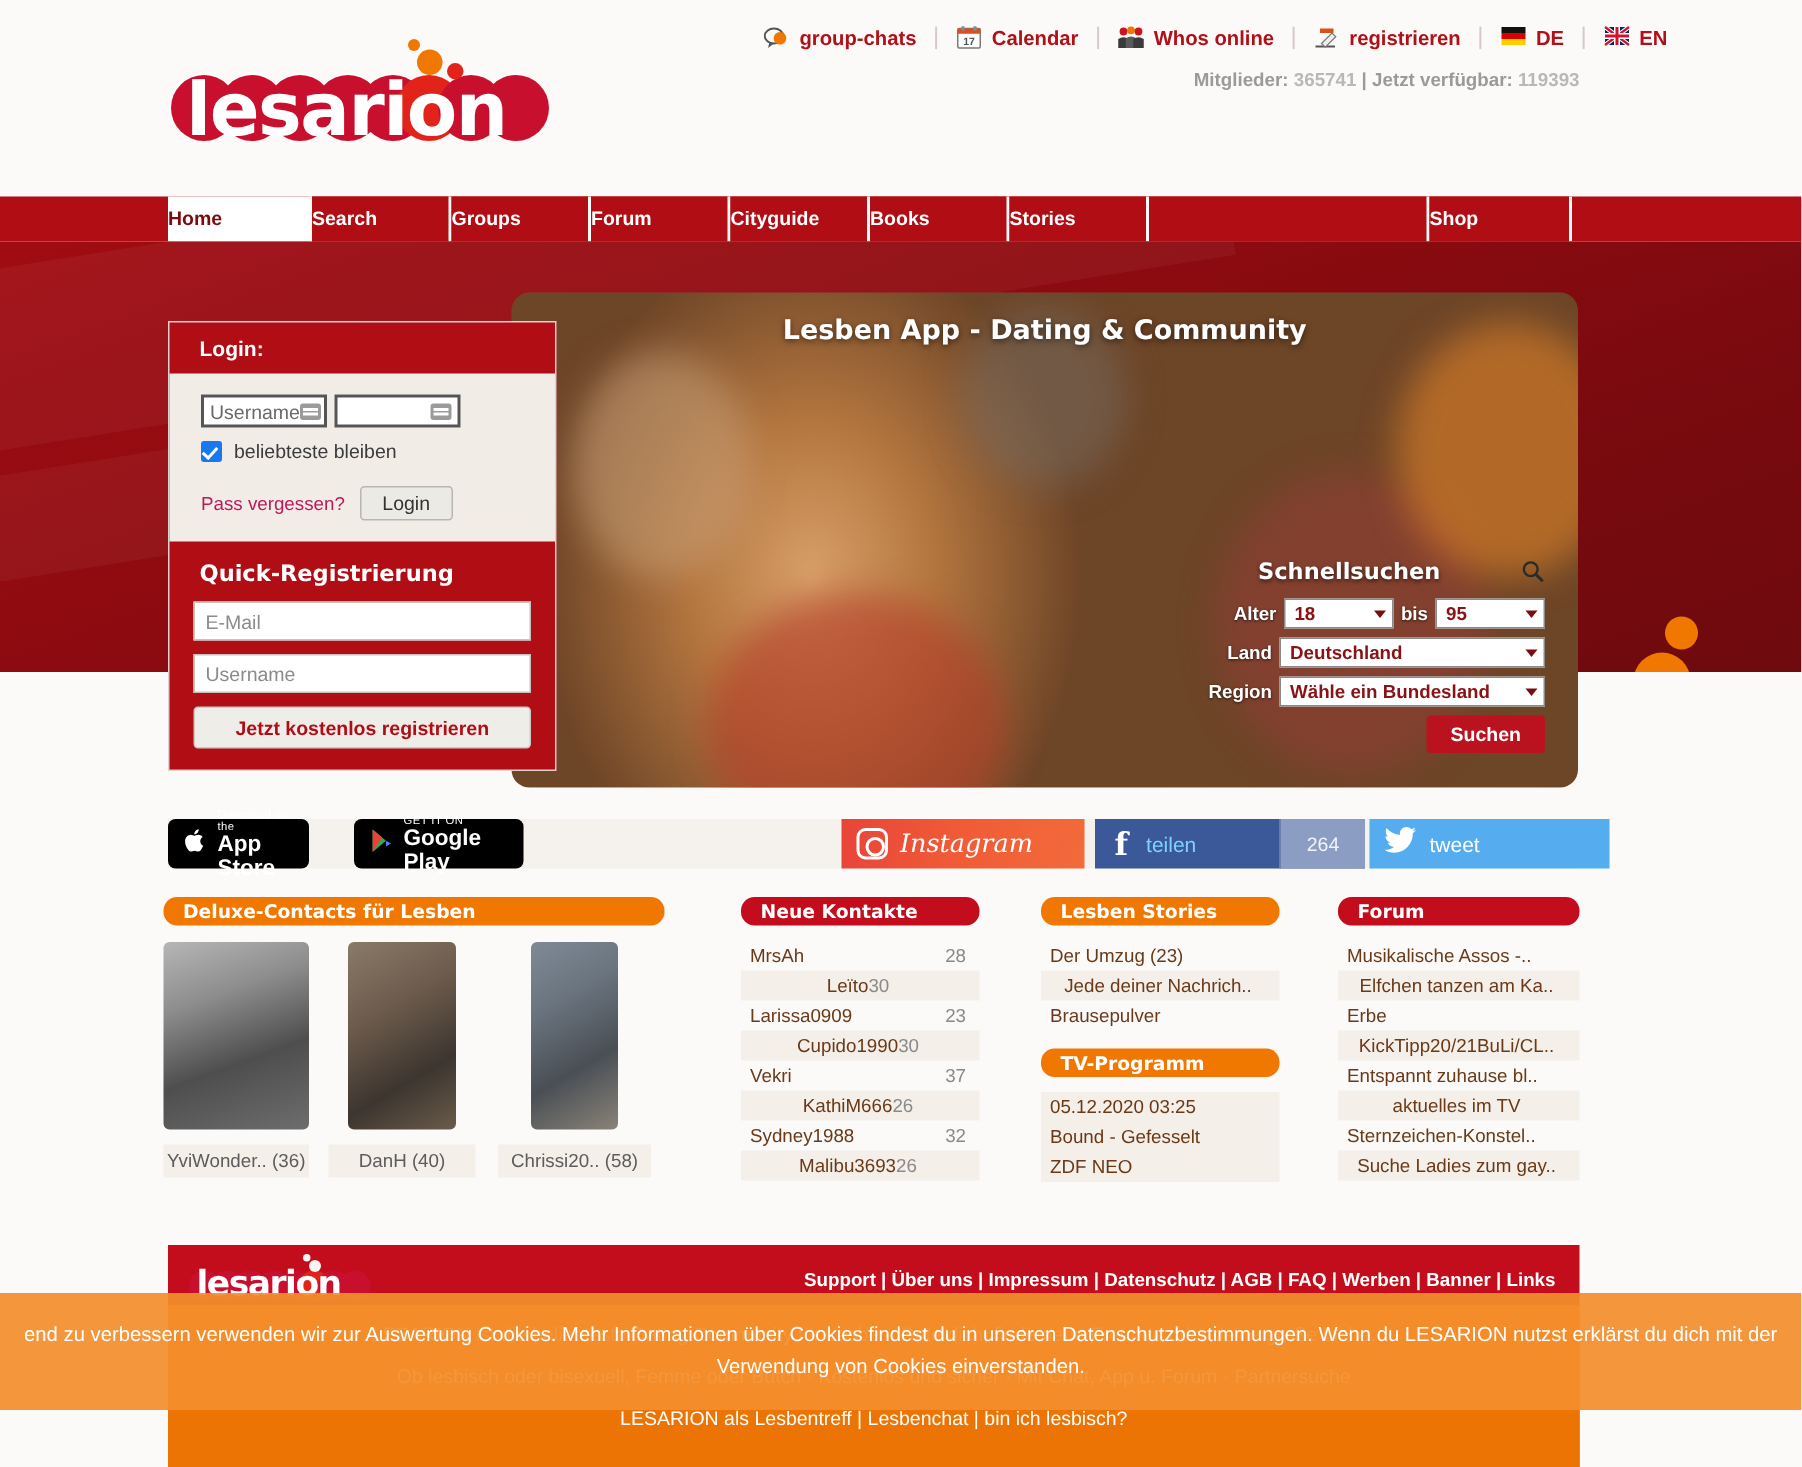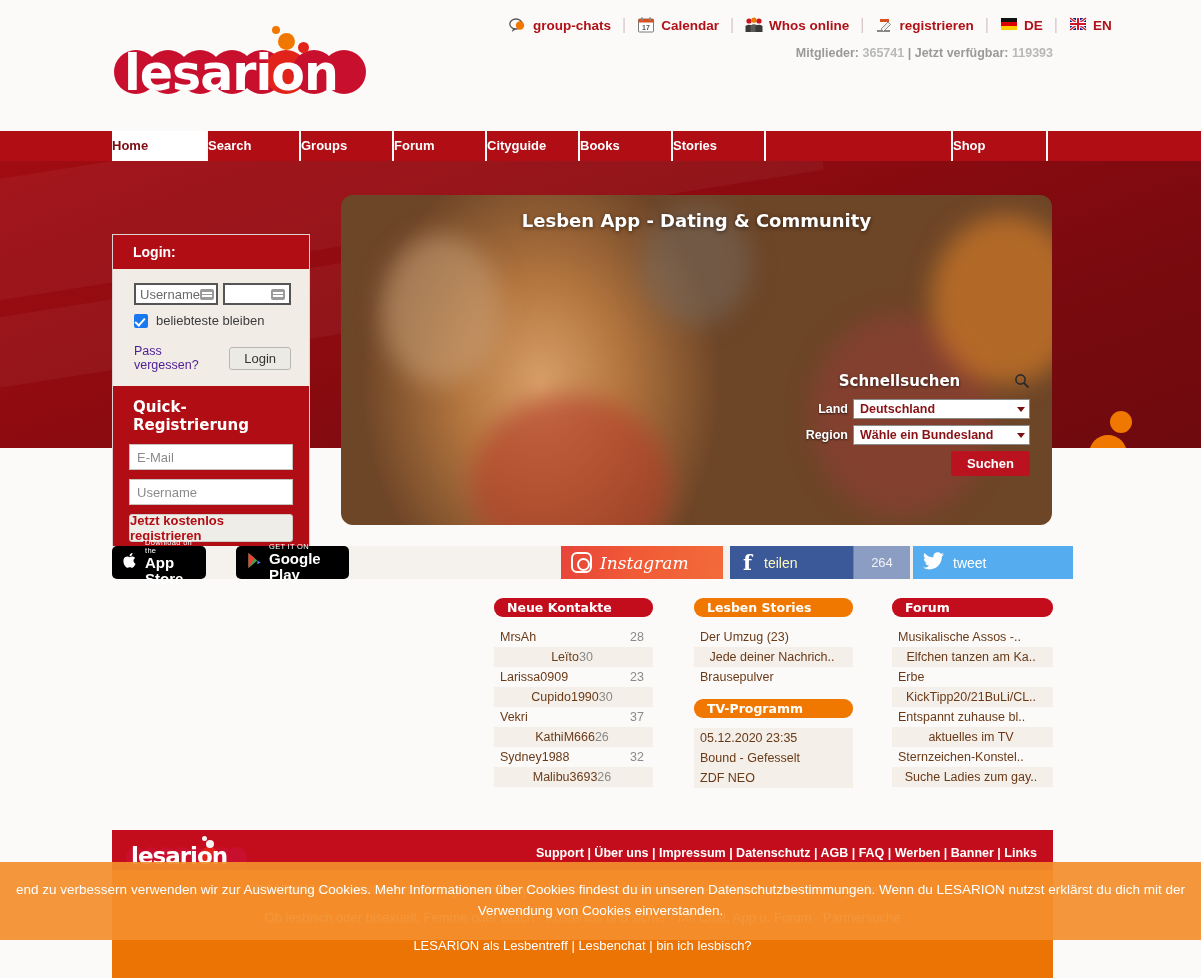--- a/index.html
+++ b/index.html
@@ -52,33 +52,33 @@
   
   .heroband {
     position: absolute; left: 0; top: 161px; width: 1201px; height: 287px;
     background: linear-gradient(160deg, #a00c12 0%, #8e0b10 38%, #7a0a0f 70%, #6e0a0e 100%);
     overflow: hidden;
   }
   .band-swoosh { position: absolute; background: rgba(255,255,255,0.045); transform: rotate(-9deg); }
   .band-circle { position: absolute; border-radius: 50%; }
 
   
-  .loginbox { position: absolute; left: 112px; top: 234px; width: 198px; background: #b00d15; border: 1px solid #ddd2cf; }
+  .loginbox { position: absolute; left: 112px; top: 214px; width: 259px; background: #b00d15; border: 1px solid #ddd2cf; }
   .login-head { height: 34px; line-height: 34px; padding-left: 20px; color: #fff; font-weight: bold; font-size: 14px; }
   .login-body { background: #f2ece6; padding: 14px 18px 14px 21px; }
   .inputrow { display: flex; gap: 5px; }
   .kinput { height: 22px; border: 2px solid #555; background: #fff; font-size: 13px; color: #6a6a6a; padding: 0 4px; display: flex; align-items: center; justify-content: space-between; font-family: "Liberation Sans", sans-serif; }
   .keyicon { width: 14px; height: 11px; background: #9b9b9b; border-radius: 2px; position: relative; flex: none; }
   .keyicon::after { content: ""; position: absolute; left: 2px; top: 3px; width: 10px; height: 2px; background: #fff; box-shadow: 0 3px 0 #fff; }
   .cbrow { display: flex; align-items: center; gap: 8px; margin-top: 8px; }
   .cb { width: 14px; height: 14px; background: #1878f0; border-radius: 2px; position: relative; flex: none; }
   .cb::after { content: ""; position: absolute; left: 3px; top: 2px; width: 4px; height: 8px; border: solid #fff; border-width: 0 2px 2px 0; transform: rotate(42deg); }
   .cblabel { font-size: 13px; color: #3b3b3b; }
   .passrow { display: flex; align-items: center; gap: 10px; margin-top: 16px; }
-  .passlink { font-size: 12.5px; color: #4c1d95; cursor: pointer; }
+  .passlink { font-size: 12.5px; color: #be185d; cursor: pointer; }
   .btn-login { background: #eceae4; border: 1px solid #b9b6b0; border-radius: 3px; font-size: 13px; color: #333; padding: 3px 14px; cursor: pointer; font-family: "Liberation Sans", sans-serif; }
   .quickreg { padding: 10px 16px 14px 16px; }
   .quickreg h3 { margin: 2px 0 10px 4px; color: #fff; font-size: 15px; font-family: "DejaVu Sans", sans-serif; }
   .qinput { width: 100%; height: 26px; border: 1px solid #c7c2bd; background: #fff; font-size: 13px; color: #8b8b8b; padding: 0 7px; display: flex; align-items: center; margin-bottom: 9px; }
   .btn-reg { width: 100%; height: 28px; background: #efede8; border: 1px solid #cfcac4; border-radius: 3px; color: #b00d15; font-weight: bold; font-size: 13px; display: flex; align-items: center; justify-content: center; cursor: pointer; }
 
   
   .heroimg {
     position: absolute; left: 341px; top: 195px; width: 711px; height: 330px;
     border-radius: 12px; overflow: hidden;
@@ -110,21 +110,21 @@
   .storebtn { position: absolute; top: 0; height: 33px; background: #000; border-radius: 5px; display: flex; align-items: center; gap: 7px; padding: 0 11px; cursor: pointer; }
   .store-sub { color: #fff; font-size: 7.5px; line-height: 1.1; letter-spacing: .3px; }
   .store-main { color: #fff; font-size: 15px; font-weight: bold; line-height: 1.05; }
   .socbtn { position: absolute; top: 0; height: 33px; display: flex; align-items: center; cursor: pointer; }
   .insta { background: linear-gradient(100deg, #e8443a 0%, #f05a36 45%, #f26b3a 100%); }
   .insta-glyph { width: 21px; height: 21px; border: 2.5px solid #fff; border-radius: 6px; position: relative; margin: 0 8px 0 10px; flex: none; }
   .insta-glyph::after { content:""; position:absolute; left:4px; top:4px; width:9px; height:9px; border:2.5px solid #fff; border-radius:50%; }
   .insta-label { color: #fff; font-size: 17px; font-family: "DejaVu Serif", serif; font-style: italic; }
   .fb { background: #3b5998; }
   .fb-f { color: #fff; font-size: 21px; font-weight: bold; font-family: "DejaVu Serif", serif; margin: 0 12px 0 13px; }
-  .fb-label { color: #fef9c3; font-size: 14px; }
+  .fb-label { color: #7dd3fc; font-size: 14px; }
   .fb-count { position: absolute; right: 0; top: 0; height: 33px; width: 57px; background: #8b9dc3; color: #f0f2f7; font-size: 13px; display: flex; align-items: center; justify-content: center; border-left: 1px solid #6d80ad; }
   .tw { background: #55acee; }
   .tw-label { color: #fff; font-size: 14px; }
 
   
   .colhead { height: 19px; border-radius: 9px; color: #fff; font-weight: bold; font-size: 12.5px; display: flex; align-items: center; padding-left: 13px; font-family: "DejaVu Sans", sans-serif; }
   .head-orange { background: #f07800; }
   .head-red { background: #c40d1c; }
   .listitem { font-size: 12.5px; color: #6a3a18; padding: 3px 9px 3px 6px; display: flex; justify-content: space-between; cursor: pointer; }
   .listitem.alt { background: #f4efe9; justify-content: center; }
@@ -295,20 +295,32 @@
     <div class="qs-title">
       <span>Schnellsuchen</span>
       <span class="magn">
         <svg viewBox="0 0 16 16" width="16" height="16">
             <circle cx="6.5" cy="6.5" r="4.6" fill="none" stroke="#2b2b2b" stroke-width="1.6"></circle>
             <path d="M10 10 L14.5 14.5" stroke="#2b2b2b" stroke-width="2"></path>
           </svg>
       </span>
     </div>
 
+    <div class="qs-row">
+      <span class="qs-label">Alter</span>
+      <div class="sel" style="width:73px">
+        <span>18</span>
+          <i class="caret"></i>
+      </div>
+      <span class="qs-label">bis</span>
+      <div class="sel" style="width:73px">
+        <span>95</span>
+          <i class="caret"></i>
+      </div>
+    </div>
 
     <div class="qs-row">
       <span class="qs-label">Land</span>
       <div class="sel" style="width:177px">
         <span>Deutschland</span>
           <i class="caret"></i>
       </div>
     </div>
 
     <div class="qs-row">
@@ -399,20 +411,37 @@
     <div class="socbtn tw" style="left:801px; width:160px">
       <span style="margin:0 8px 0 10px;">
         <svg viewBox="0 0 20 17" width="22" height="18">
             <path d="M19.5 2.2c-0.7 0.3-1.5 0.5-2.3 0.6 0.8-0.5 1.4-1.3 1.7-2.2-0.8 0.5-1.6 0.8-2.5 1-0.7-0.8-1.8-1.3-3-1.3-2.2 0-4.1 1.8-4.1 4.1 0 0.3 0 0.6 0.1 0.9-3.4-0.2-6.4-1.8-8.4-4.3-0.4 0.6-0.6 1.3-0.6 2.1 0 1.4 0.7 2.7 1.8 3.4-0.7 0-1.3-0.2-1.9-0.5v0.1c0 2 1.4 3.6 3.3 4-0.3 0.1-0.7 0.1-1.1 0.1-0.3 0-0.5 0-0.8-0.1 0.5 1.6 2 2.8 3.8 2.8-1.4 1.1-3.2 1.8-5.1 1.8-0.3 0-0.7 0-1-0.1 1.8 1.2 4 1.9 6.3 1.9 7.6 0 11.7-6.3 11.7-11.7v-0.5c0.8-0.6 1.5-1.3 2.1-2.1z" fill="#fff"></path>
           </svg>
       </span>
       <span class="tw-label">tweet</span>
     </div>
   </div>
 
+  <div style="position:absolute; left:109px; top:598px; width:334px;">
+    <div class="colhead head-orange">Deluxe-Contacts für Lesben</div>
+    <div style="display:flex; gap:26px; margin-top:11px;">
+      <div style="width:97px">
+        <div class="thumb" style="height:125px; background:linear-gradient(160deg,#b6b6b6 0%,#8d8d8d 30%,#4e4e4e 62%,#6d6d6d 100%);"></div>
+        <div class="caption">YviWonder.. (36)</div>
+      </div>
+      <div style="width:72px">
+        <div class="thumb" style="height:125px; background:linear-gradient(150deg,#8a7a68 0%,#6d5c4d 35%,#3d352f 70%,#6a5c4b 100%);"></div>
+        <div class="caption" style="width:98px; margin-left:-13px;">DanH (40)</div>
+      </div>
+      <div style="width:58px; margin-left:24px;">
+        <div class="thumb" style="height:125px; background:linear-gradient(150deg,#7f8a96 0%,#6b7580 30%,#4a4f55 65%,#8a8378 100%);"></div>
+        <div class="caption" style="width:102px; margin-left:-22px;">Chrissi20.. (58)</div>
+      </div>
+    </div>
+  </div>
 
   <div style="position:absolute; left:494px; top:598px; width:159px;">
     <div class="colhead head-red">Neue Kontakte</div>
     <div style="margin-top:10px;">
       <div class="listitem">
           <span>MrsAh</span>
           <span class="age">28</span>
         </div>
       <div class="listitem alt">
           <span>Leïto</span>
@@ -454,21 +483,21 @@
       <div class="listitem alt">
           <span>Jede deiner Nachrich..</span>
         </div>
       <div class="listitem">
           <span>Brausepulver</span>
         </div>
     </div>
     <div class="colhead head-orange" style="margin-top:12px;">TV-Programm</div>
     <div style="margin-top:10px; background:#f4efe9;">
       <div class="listitem">
-          <span>05.12.2020 23:35</span>
+          <span>05.12.2020 03:25</span>
         </div>
       <div class="listitem">
           <span>Bound - Gefesselt</span>
         </div>
       <div class="listitem">
           <span>ZDF NEO</span>
         </div>
     </div>
   </div>
 

